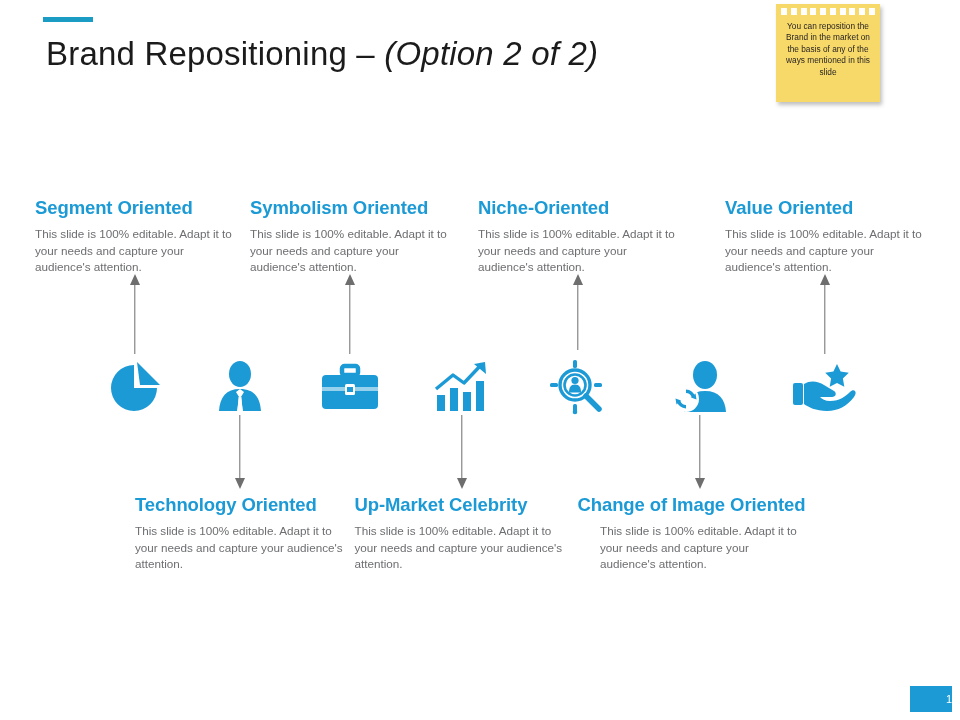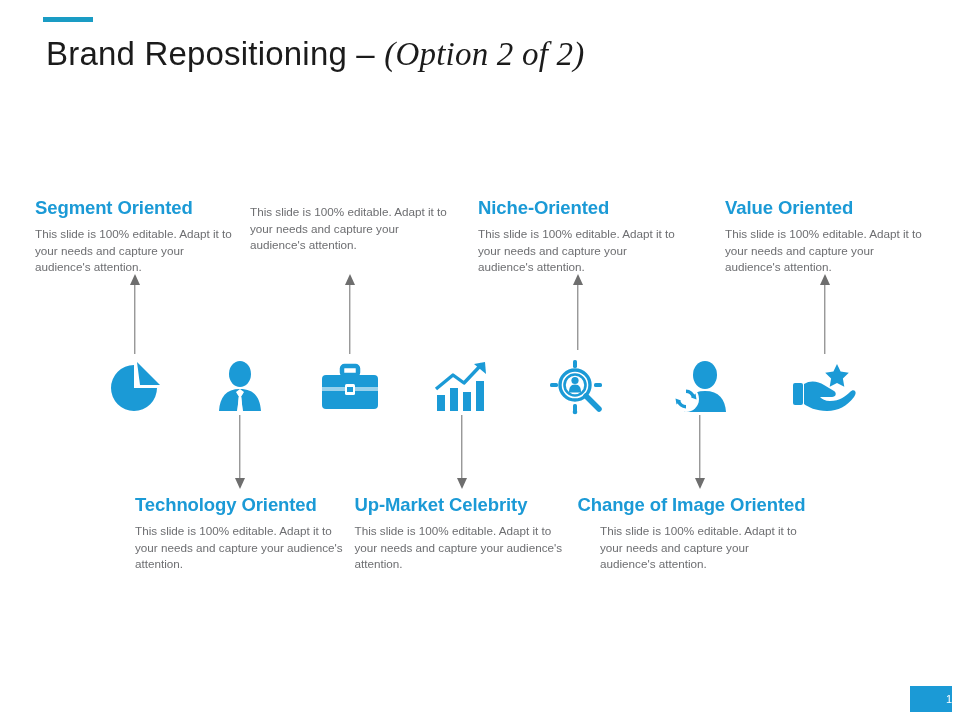--- a/index.html
+++ b/index.html
@@ -15,21 +15,21 @@
   
   .title-accent {
     position:absolute; left:43px; top:17px;
     width:50px; height:5px; background:#1a9cc4;
   }
   .slide-title {
     position:absolute; left:46px; top:33px;
     font-size:33px; line-height:42px; color:#1b1b1b;
     font-weight:400; letter-spacing:.2px; white-space:nowrap;
   }
-  .slide-title .em { font-style:italic;font-family:Liberation Serif, serif; }
+  .slide-title .em { font-style:italic; }
 
   
   .sticky {
     position:absolute; left:776px; top:4px;
     width:104px; height:98px;
     background:#f7d96a;
     box-shadow:2px 3px 4px rgba(0,0,0,.25);
   }
   .sticky-perf {
     position:absolute; left:0; top:4px; width:104px; height:8px;
@@ -91,26 +91,42 @@
   }
 </style>
 </head>
 <body>
 
 <div class="slide">
 
   <div class="title-accent"></div>
   <h1 class="slide-title"><span>Brand Repositioning – </span><span class="em">(Option 2 of 2)</span></h1>
 
+  <div class="sticky">
+    <div class="sticky-perf">
+      <i></i>
+        <i></i>
+        <i></i>
+        <i></i>
+        <i></i>
+        <i></i>
+        <i></i>
+        <i></i>
+        <i></i>
+        <i></i>
+    </div>
+    <div class="sticky-text">You can reposition the Brand in the market on the basis of any of the ways mentioned in this slide</div>
+  </div>
 
   <div class="label" style="left:135px; top:197px; width:200px;">
     <h3>Segment Oriented</h3>
     <p>This slide is 100% editable. Adapt it to your needs and capture your audience's attention.</p>
   </div>
   <div class="label" style="left:350px; top:197px; width:200px;">
+    <h3>Symbolism Oriented</h3>
     <p>This slide is 100% editable. Adapt it to your needs and capture your audience's attention.</p>
   </div>
   <div class="label" style="left:578px; top:197px; width:200px;">
     <h3>Niche-Oriented</h3>
     <p>This slide is 100% editable. Adapt it to your needs and capture your audience's attention.</p>
   </div>
   <div class="label" style="left:825px; top:197px; width:200px;">
     <h3>Value Oriented</h3>
     <p>This slide is 100% editable. Adapt it to your needs and capture your audience's attention.</p>
   </div>

